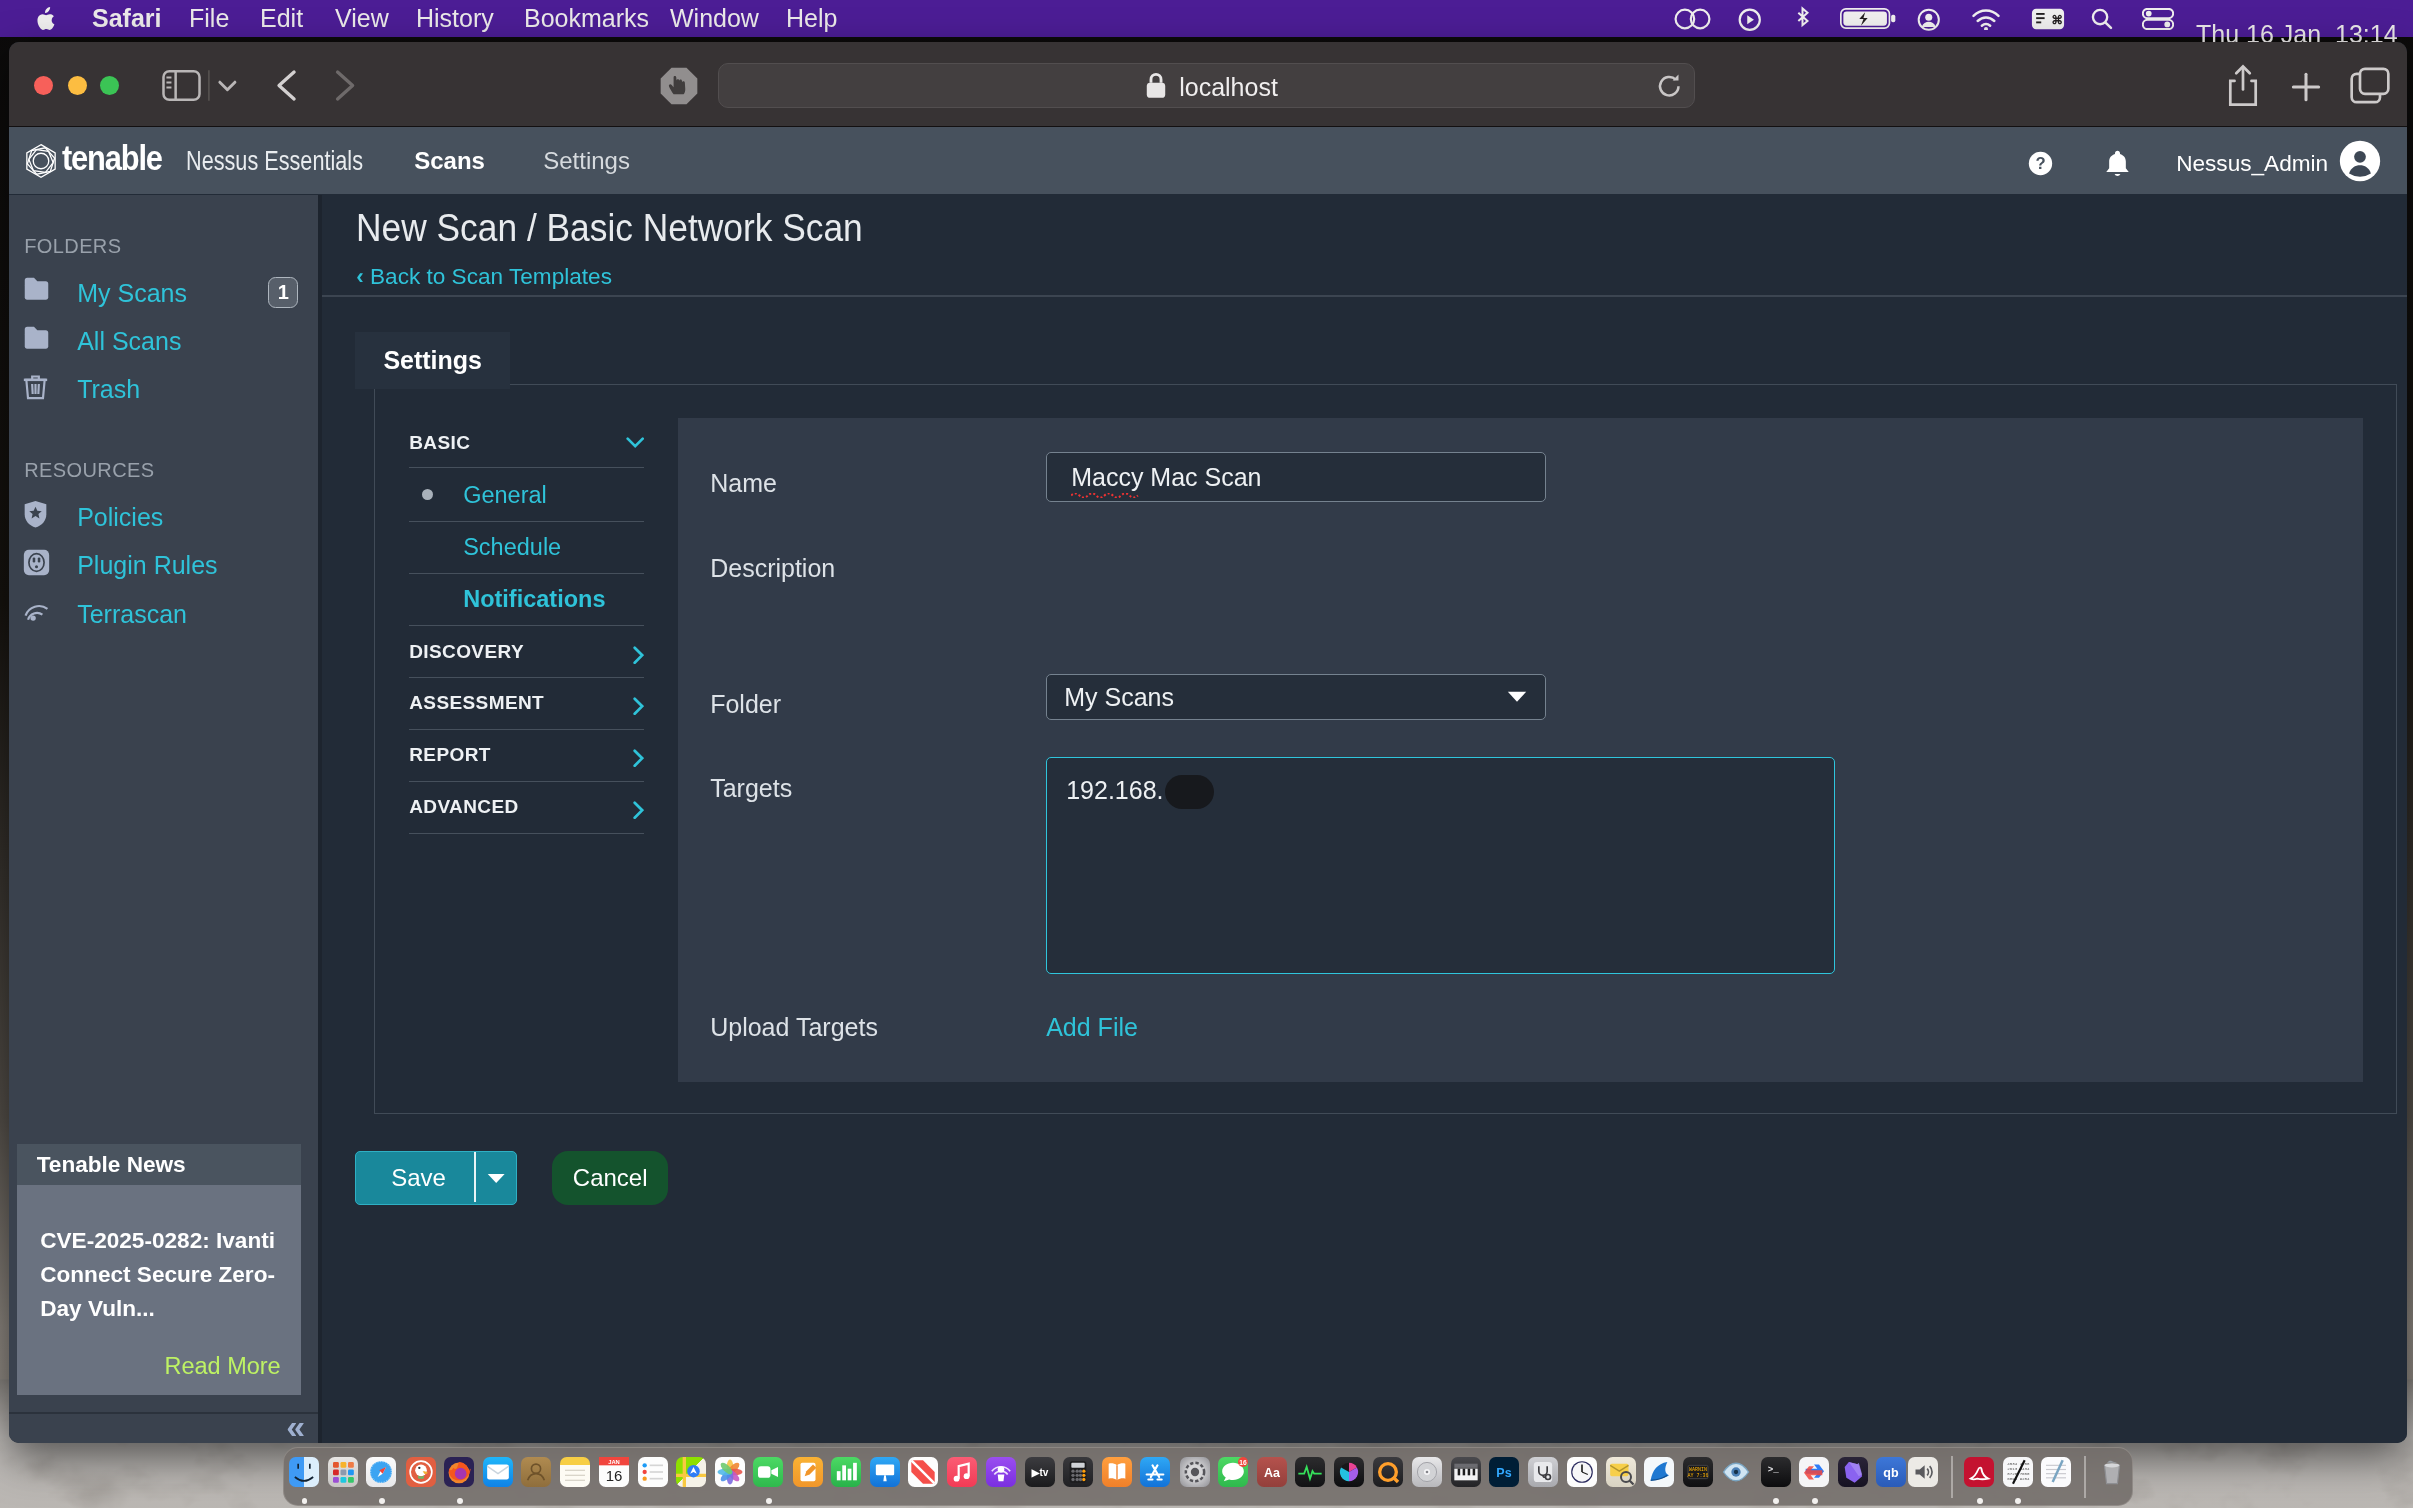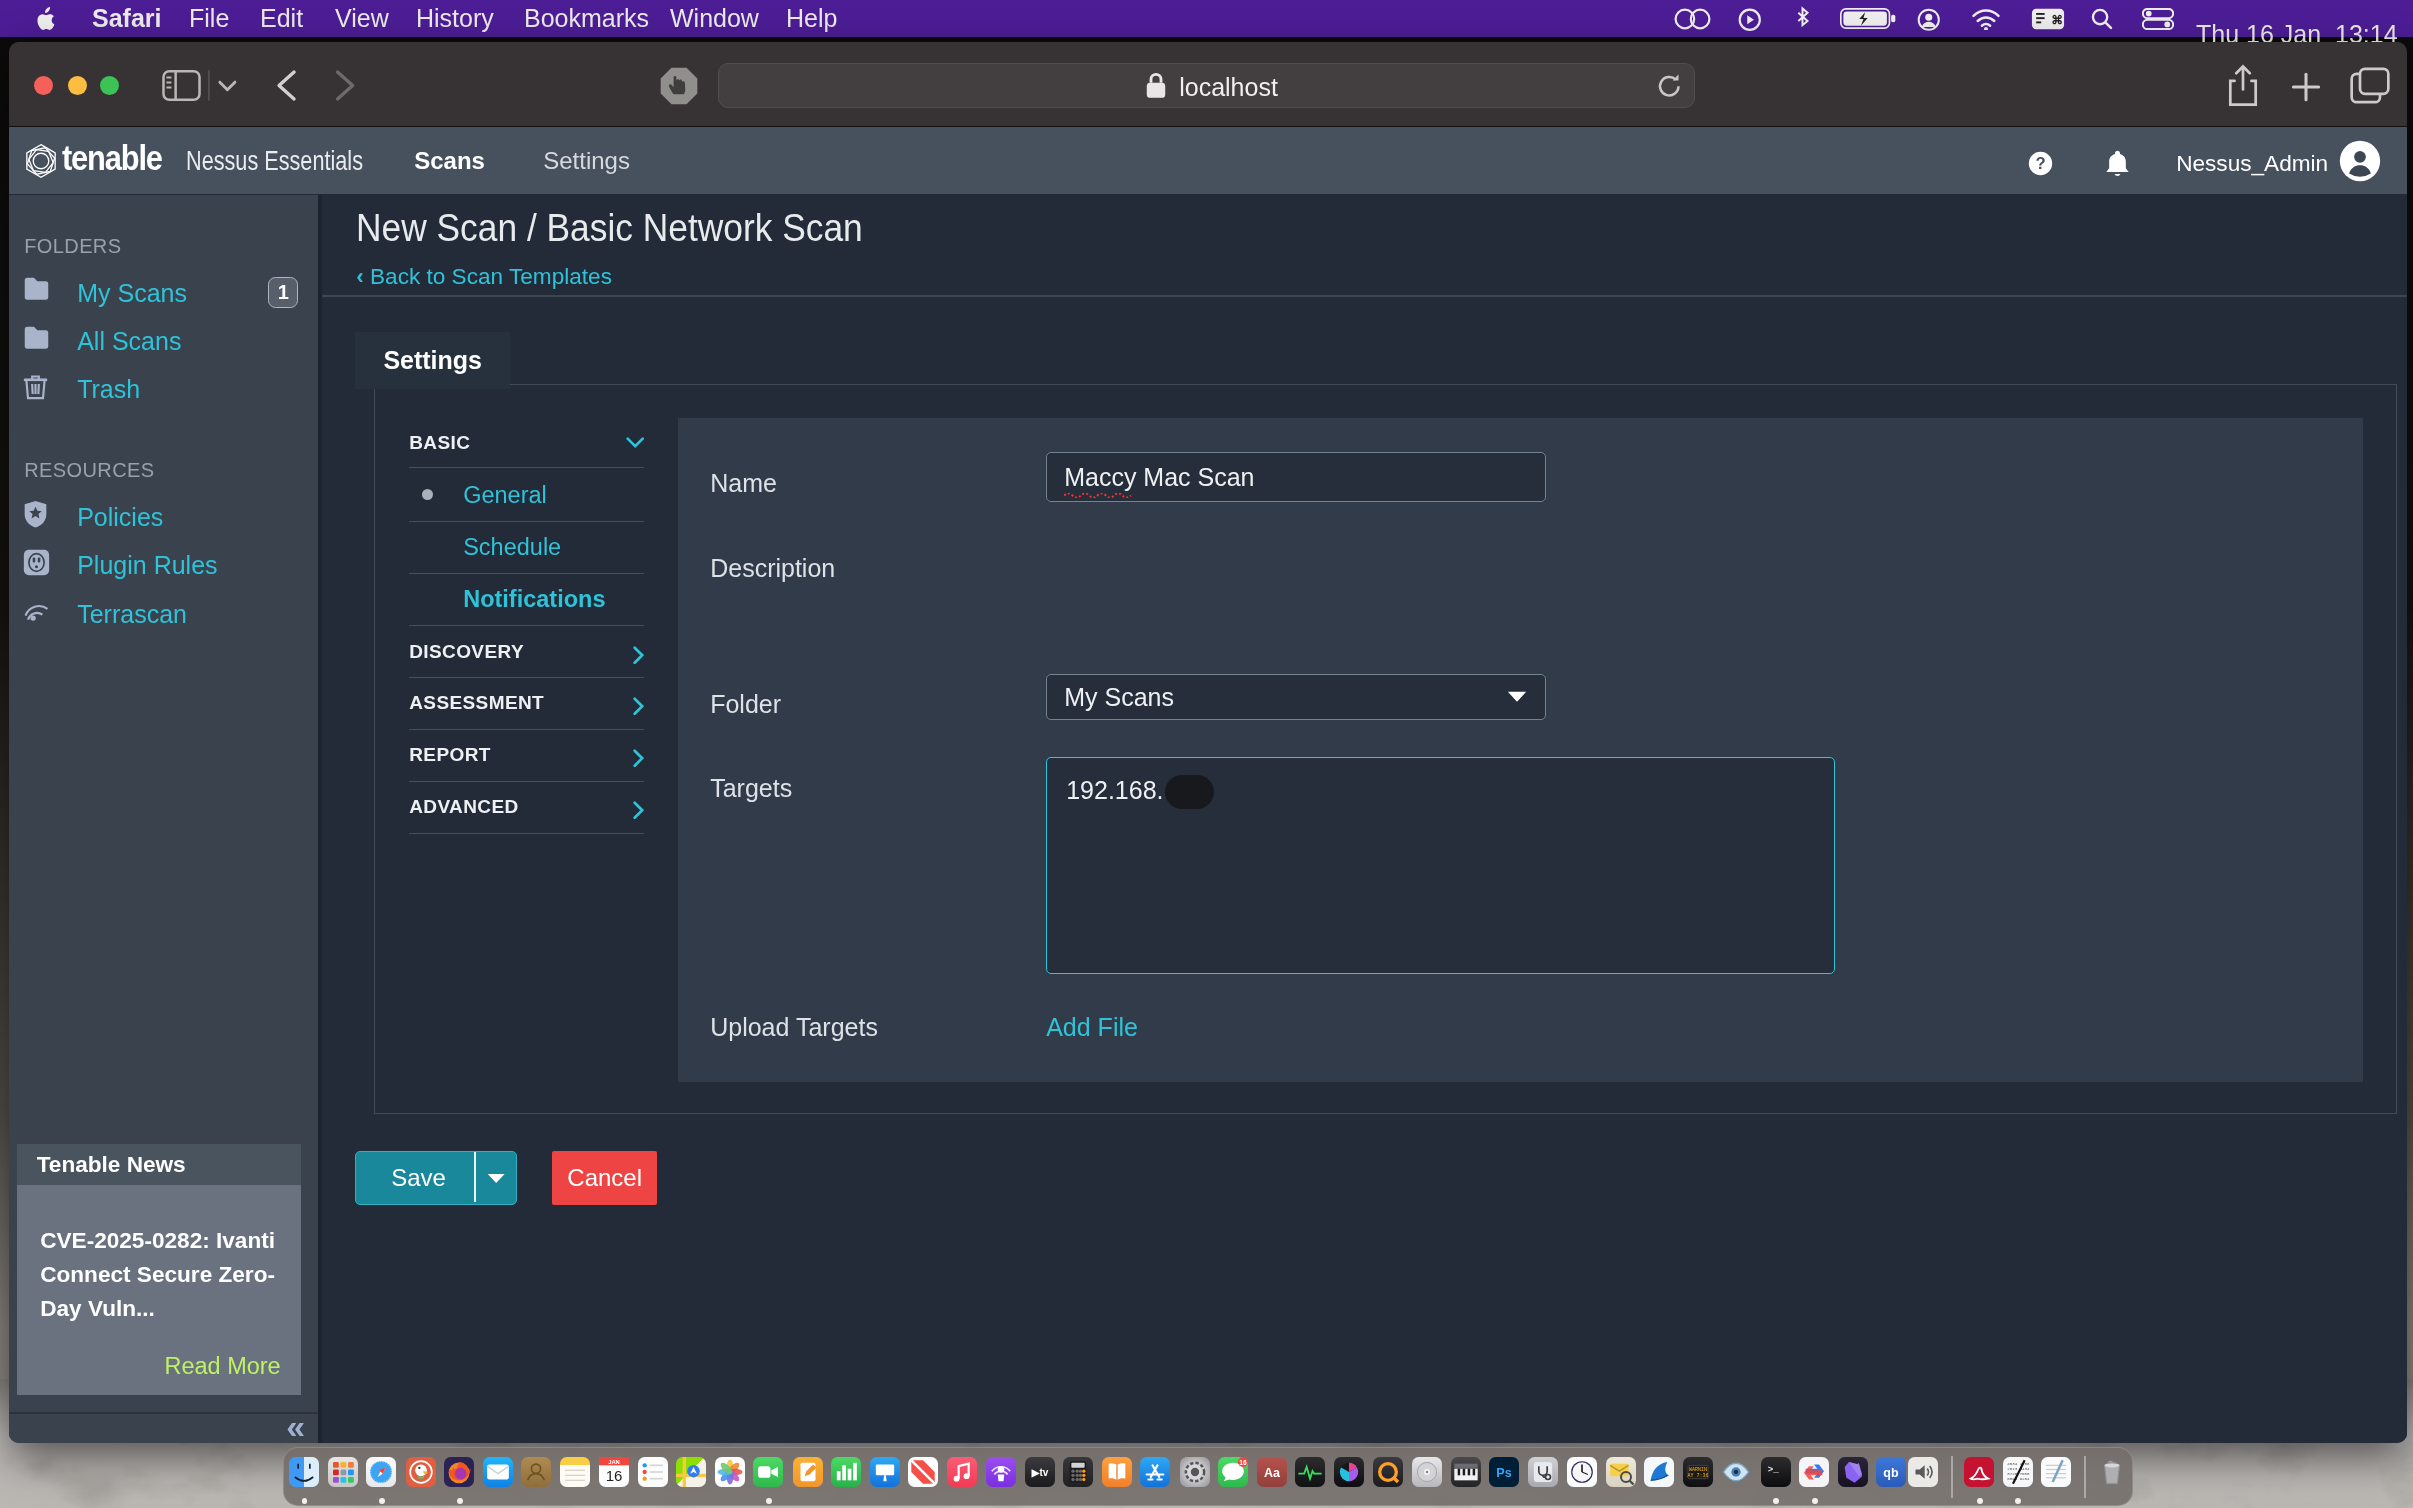--- a/index.html
+++ b/index.html
@@ -52,22 +52,22 @@
     color:#2fc3d9; font-size:23.5px; font-weight:normal; }
   .navchev { position:absolute; right:0px; top:15px; }
 
   #form { position:absolute; left:303px; top:33px; width:1685px; height:664px; background:#323b49; }
   .flabel { position:absolute; left:32px; color:#dde2e7; font-size:25px; }
   .finput { position:absolute; left:368px; background:#252e3a; border:1.7px solid #75828f;
     border-radius:5px; color:#eef1f3; font-size:25px; }
 
   #savebtn { position:absolute; left:33px; top:956px; width:162px; height:54px; background:#19889b;
     border:1.7px solid #2fb0c4; border-radius:5px; color:#fff; font-size:24px; }
-  #cancelbtn { position:absolute; left:230px; top:956px; width:105px; height:54px; background:#ef4444;
-    border-radius:2px; color:#fff; font-size:24px; display:flex; align-items:center; justify-content:center; }
+  #cancelbtn { position:absolute; left:230px; top:956px; width:116px; height:54px; background:#14532d;
+    border-radius:16px; color:#fff; font-size:24px; display:flex; align-items:center; justify-content:center; }
 
   #news { position:absolute; left:7.5px; top:949px; width:284px; height:251px; }
   #newshead { position:absolute; left:0; top:0; width:284px; height:41px; background:#4a545f;
     color:#fff; font-weight:bold; font-size:22.6px; display:flex; align-items:center; padding-left:20px; }
   #newsbody { position:absolute; left:0; top:41px; width:284px; height:210px; background:#6a7280;
     color:#fff; font-weight:bold; font-size:22.6px; line-height:34px; padding:39px 20px 0 23.5px; }
   #readmore { position:absolute; right:20px; bottom:11.7px; color:#bef264; font-weight:normal; font-size:23.5px;margin-top:44px; }
 
   #dock { position:absolute; left:283px; top:1447px; width:1850px; height:59px;
     background:rgba(116,111,108,0.9); border:0.8px solid rgba(175,170,165,0.4); border-radius:15px; }
@@ -356,21 +356,21 @@
         <div class="navdiv" style="top:396px;"></div>
         <div class="navrow" style="top:396px;">ADVANCED
           <svg class="navchev" style="top:20px;" width="11.7" height="18.4" viewBox="0 0 14 22">
             <path d="M2 2l9 9-9 9" fill="none" stroke="#2fc3d9" stroke-width="3.2" stroke-linecap="round"></path>
           </svg>
         </div>
         <div class="navdiv" style="top:448px;"></div>
 
         <div id="form">
           <div class="flabel" style="top:51px;">Name</div>
-          <div class="finput" style="top:34px; width:500px; height:50px; display:flex; align-items:center; padding-left:17px;">
+          <div class="finput" style="top:34px; width:500px; height:50px; display:flex; align-items:center; padding-left:24px;">
             <span style="position:relative;">Maccy<svg style="position:absolute; left:0; bottom:-6.7px;" width="72" height="5" viewBox="0 0 86 6">
                 <path d="M0 3q5-5 10 0t10 0 10 0 10 0 10 0 10 0 10 0 10 0" fill="none" stroke="#e33" stroke-width="2.4" stroke-dasharray="2.5 2.5"></path>
               </svg></span>&nbsp;Mac Scan</div>
           <div class="flabel" style="top:136px;">Description</div>
           <div class="flabel" style="top:272px;">Folder</div>
           <div class="finput" style="top:256px; width:500px; height:46px; display:flex; align-items:center; padding-left:17px;">My Scans<svg style="margin-left:auto; margin-right:18.4px;" width="20" height="11.7" viewBox="0 0 24 14">
               <path d="M1 1h22L12 13z" fill="#fff"></path>
             </svg></div>
           <div class="flabel" style="top:356px;">Targets</div>
           <div class="finput" style="top:339px; width:789px; height:217px; border-color:#2fc5dc; border-width:1.7px; padding:17px 19px;">192.168.<span style="display:inline-block; width:49px; height:34px; background:#17191d; border-radius:17px; vertical-align:middle; margin-left:1.7px;"></span></div>

